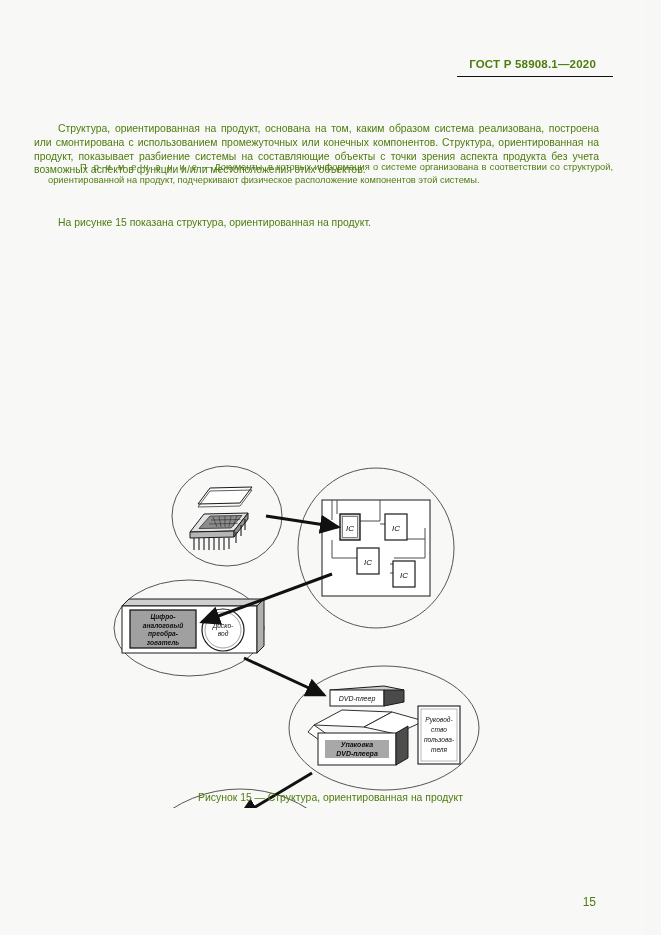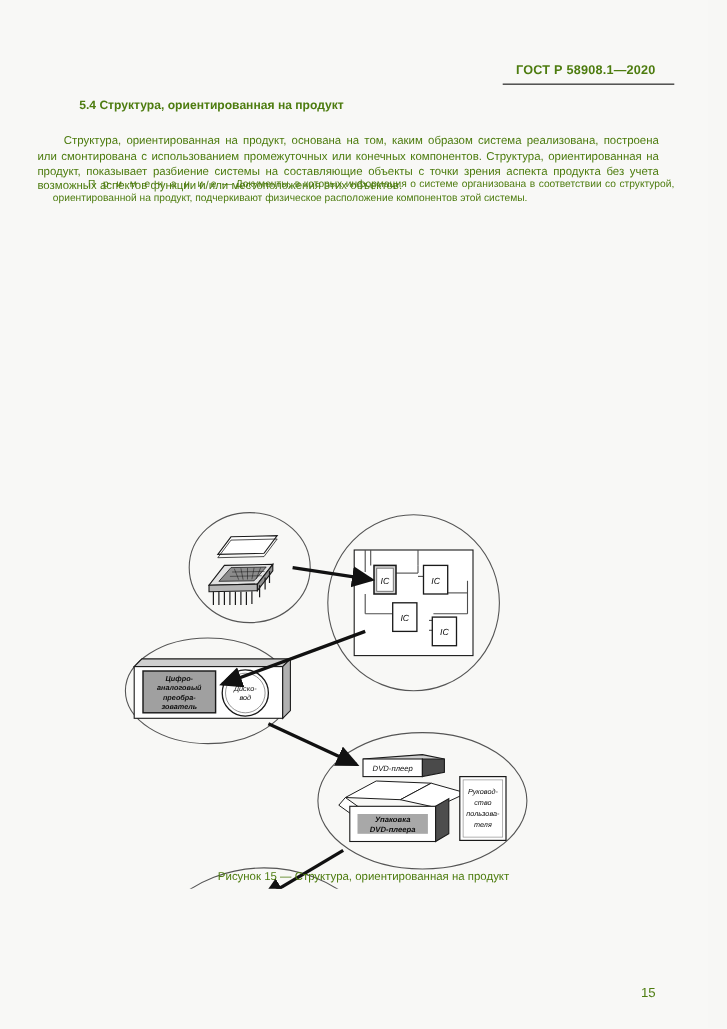--- a/index.html
+++ b/index.html
@@ -97,26 +97,26 @@
   text { font-family: "Liberation Sans", sans-serif; fill: #0d0d0d; }
 </style>
 </head>
 <body>
 
 <div class="page">
 
   <div class="doc-header">ГОСТ Р 58908.1—2020</div>
   <div class="header-rule"></div>
 
-  <div class="section-title">5.4 Структура, ориентированная на продукт</div>
 
   <p class="body-text p1"><span class="indent"></span><span>Структура, ориентированная на продукт, основана на том, каким образом система реализована, построена или смонтирована с использованием промежуточных или конечных компонентов. Структура, ориентированная на продукт, показывает разбиение системы на составляющие объекты с точки зрения аспекта продукта без учета возможных аспектов функции и/или местоположения этих объектов.</span></p>
 
   <p class="note"><span class="note-word">П р и м е ч а н и е</span> <span>— Документы, в которых информация о системе организована в соответствии со структурой, ориентированной на продукт, подчеркивают физическое расположение компонентов этой системы.</span></p>
 
+  <p class="body-text p3"><span class="indent"></span><span>На рисунке 15 показана структура, ориентированная на продукт.</span></p>
 
   <div class="figure">
   <svg width="661" height="580" viewBox="0 0 661 580" xmlns="http://www.w3.org/2000/svg">
 
     <defs>
       <marker id="arrowhead" markerWidth="7" markerHeight="7" refX="6" refY="3.2" orient="auto" markerUnits="strokeWidth">
         <path d="M0,0 L7,3.2 L0,6.4 z" fill="#111"></path>
       </marker>
     </defs>
 

